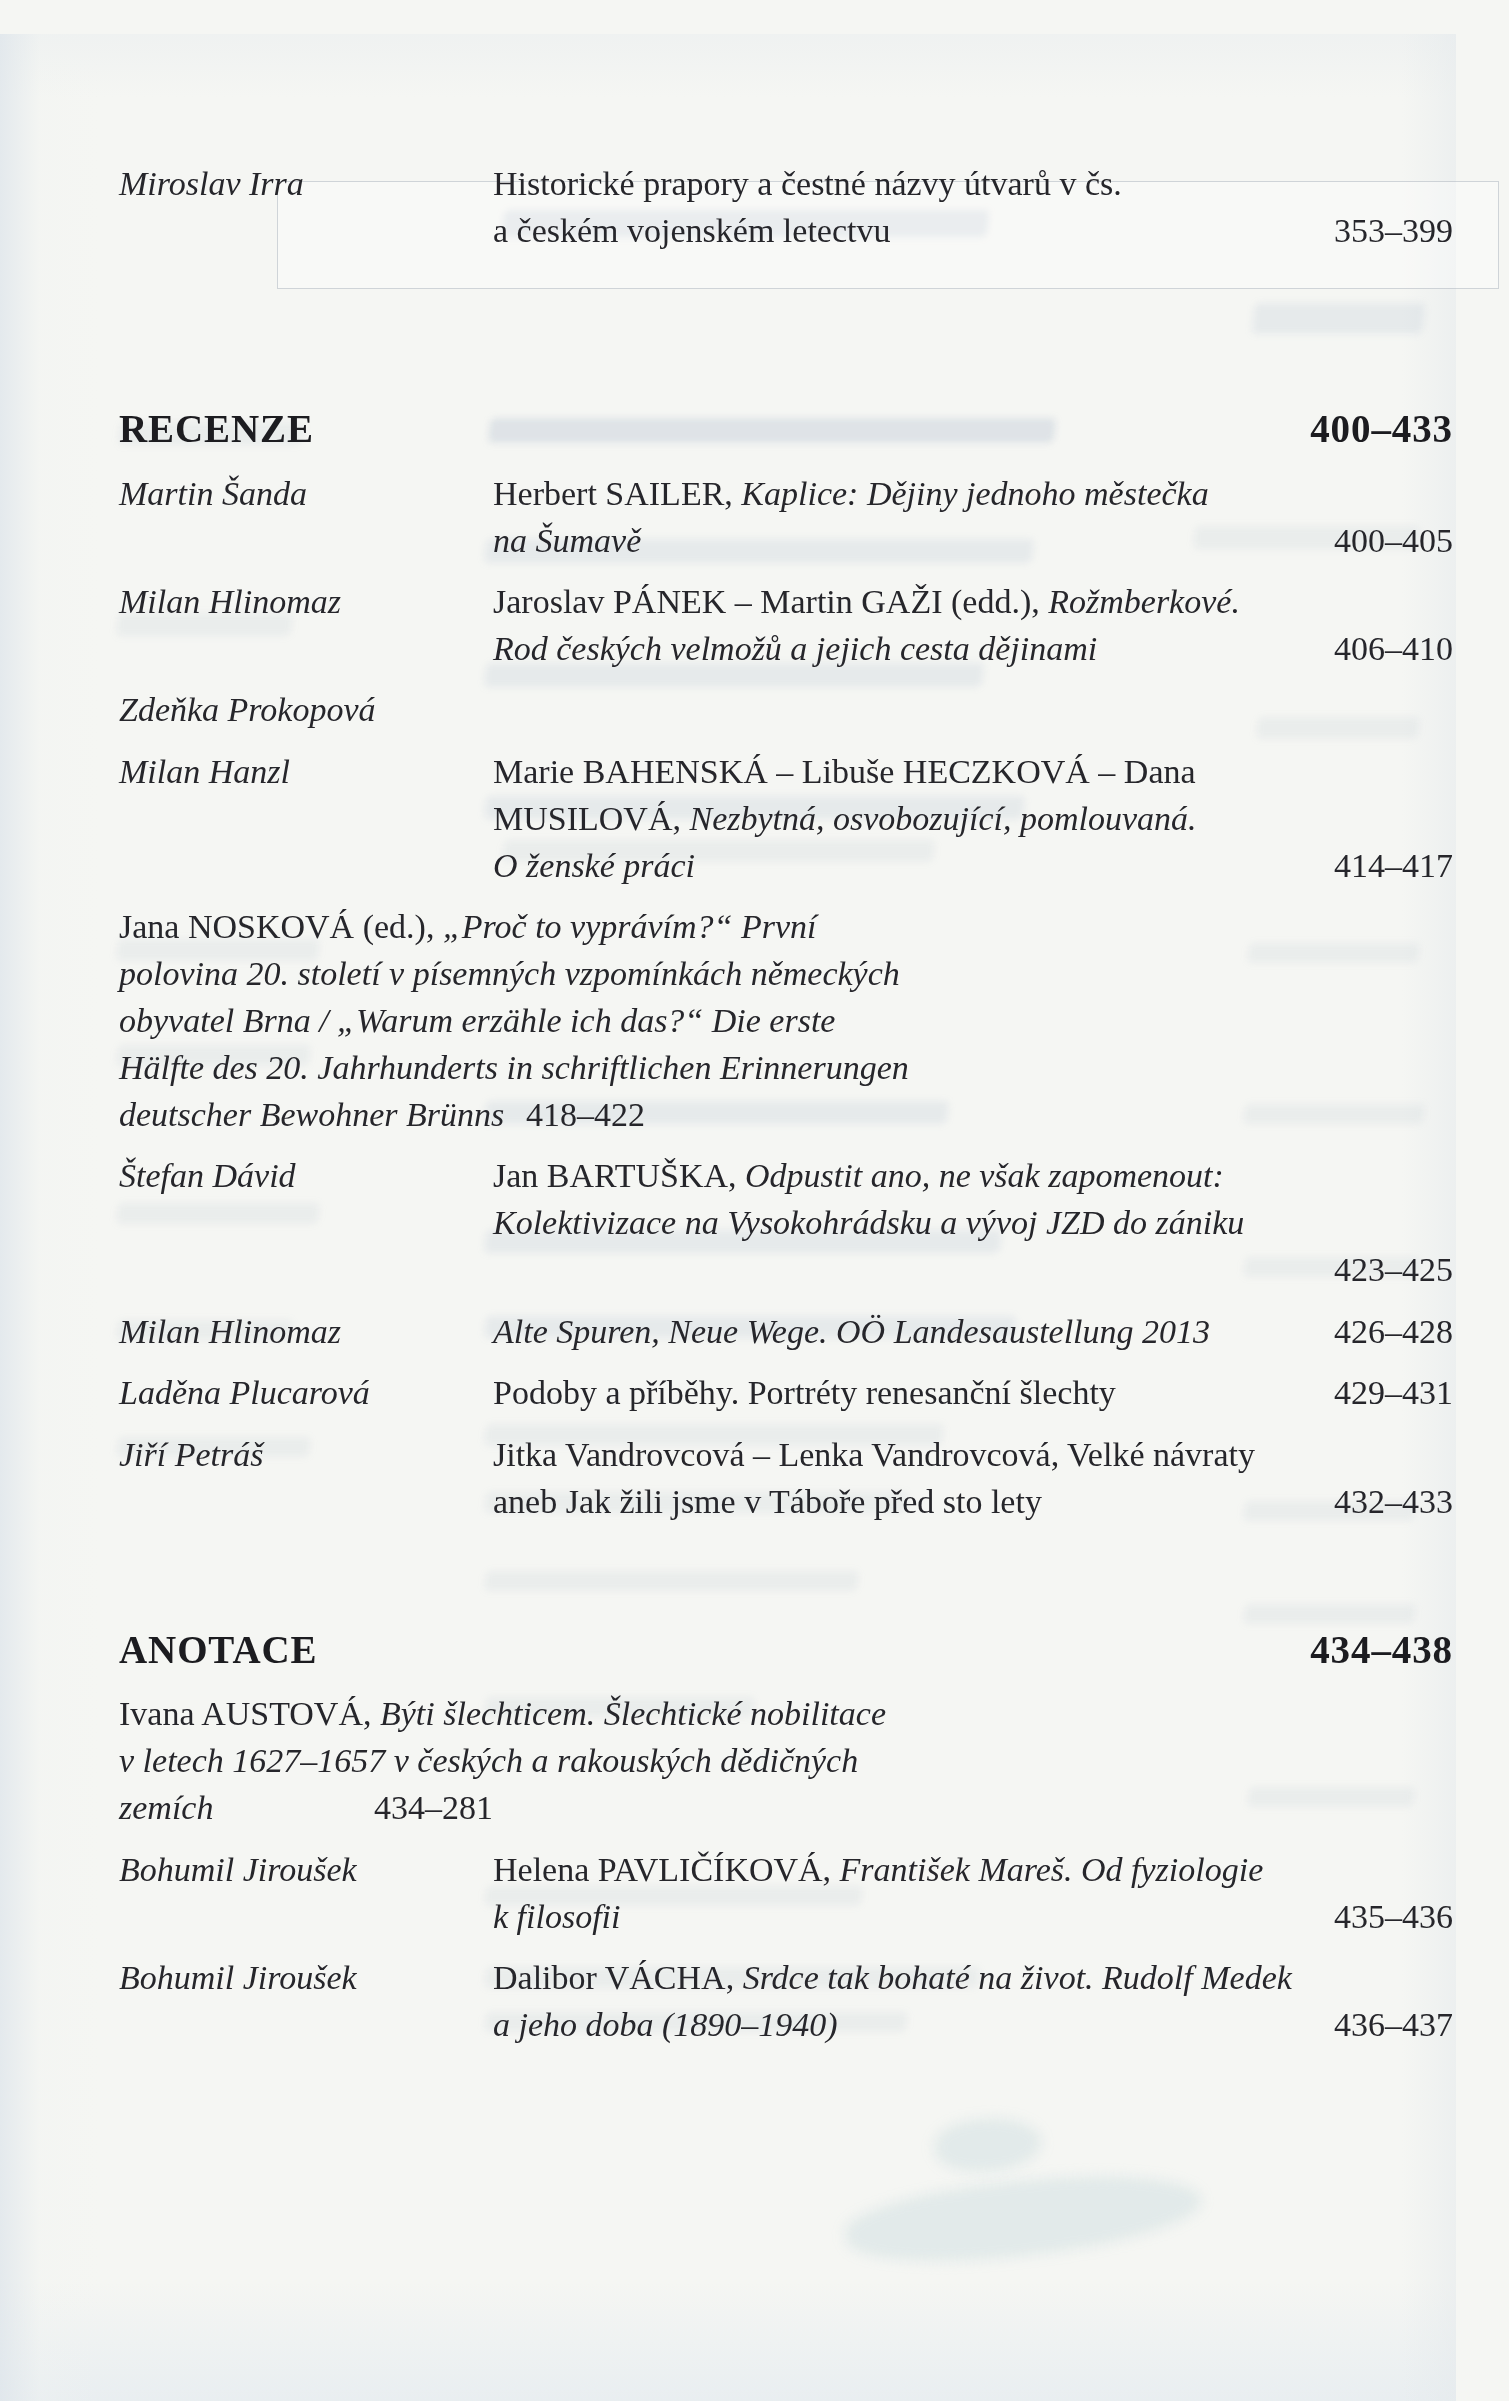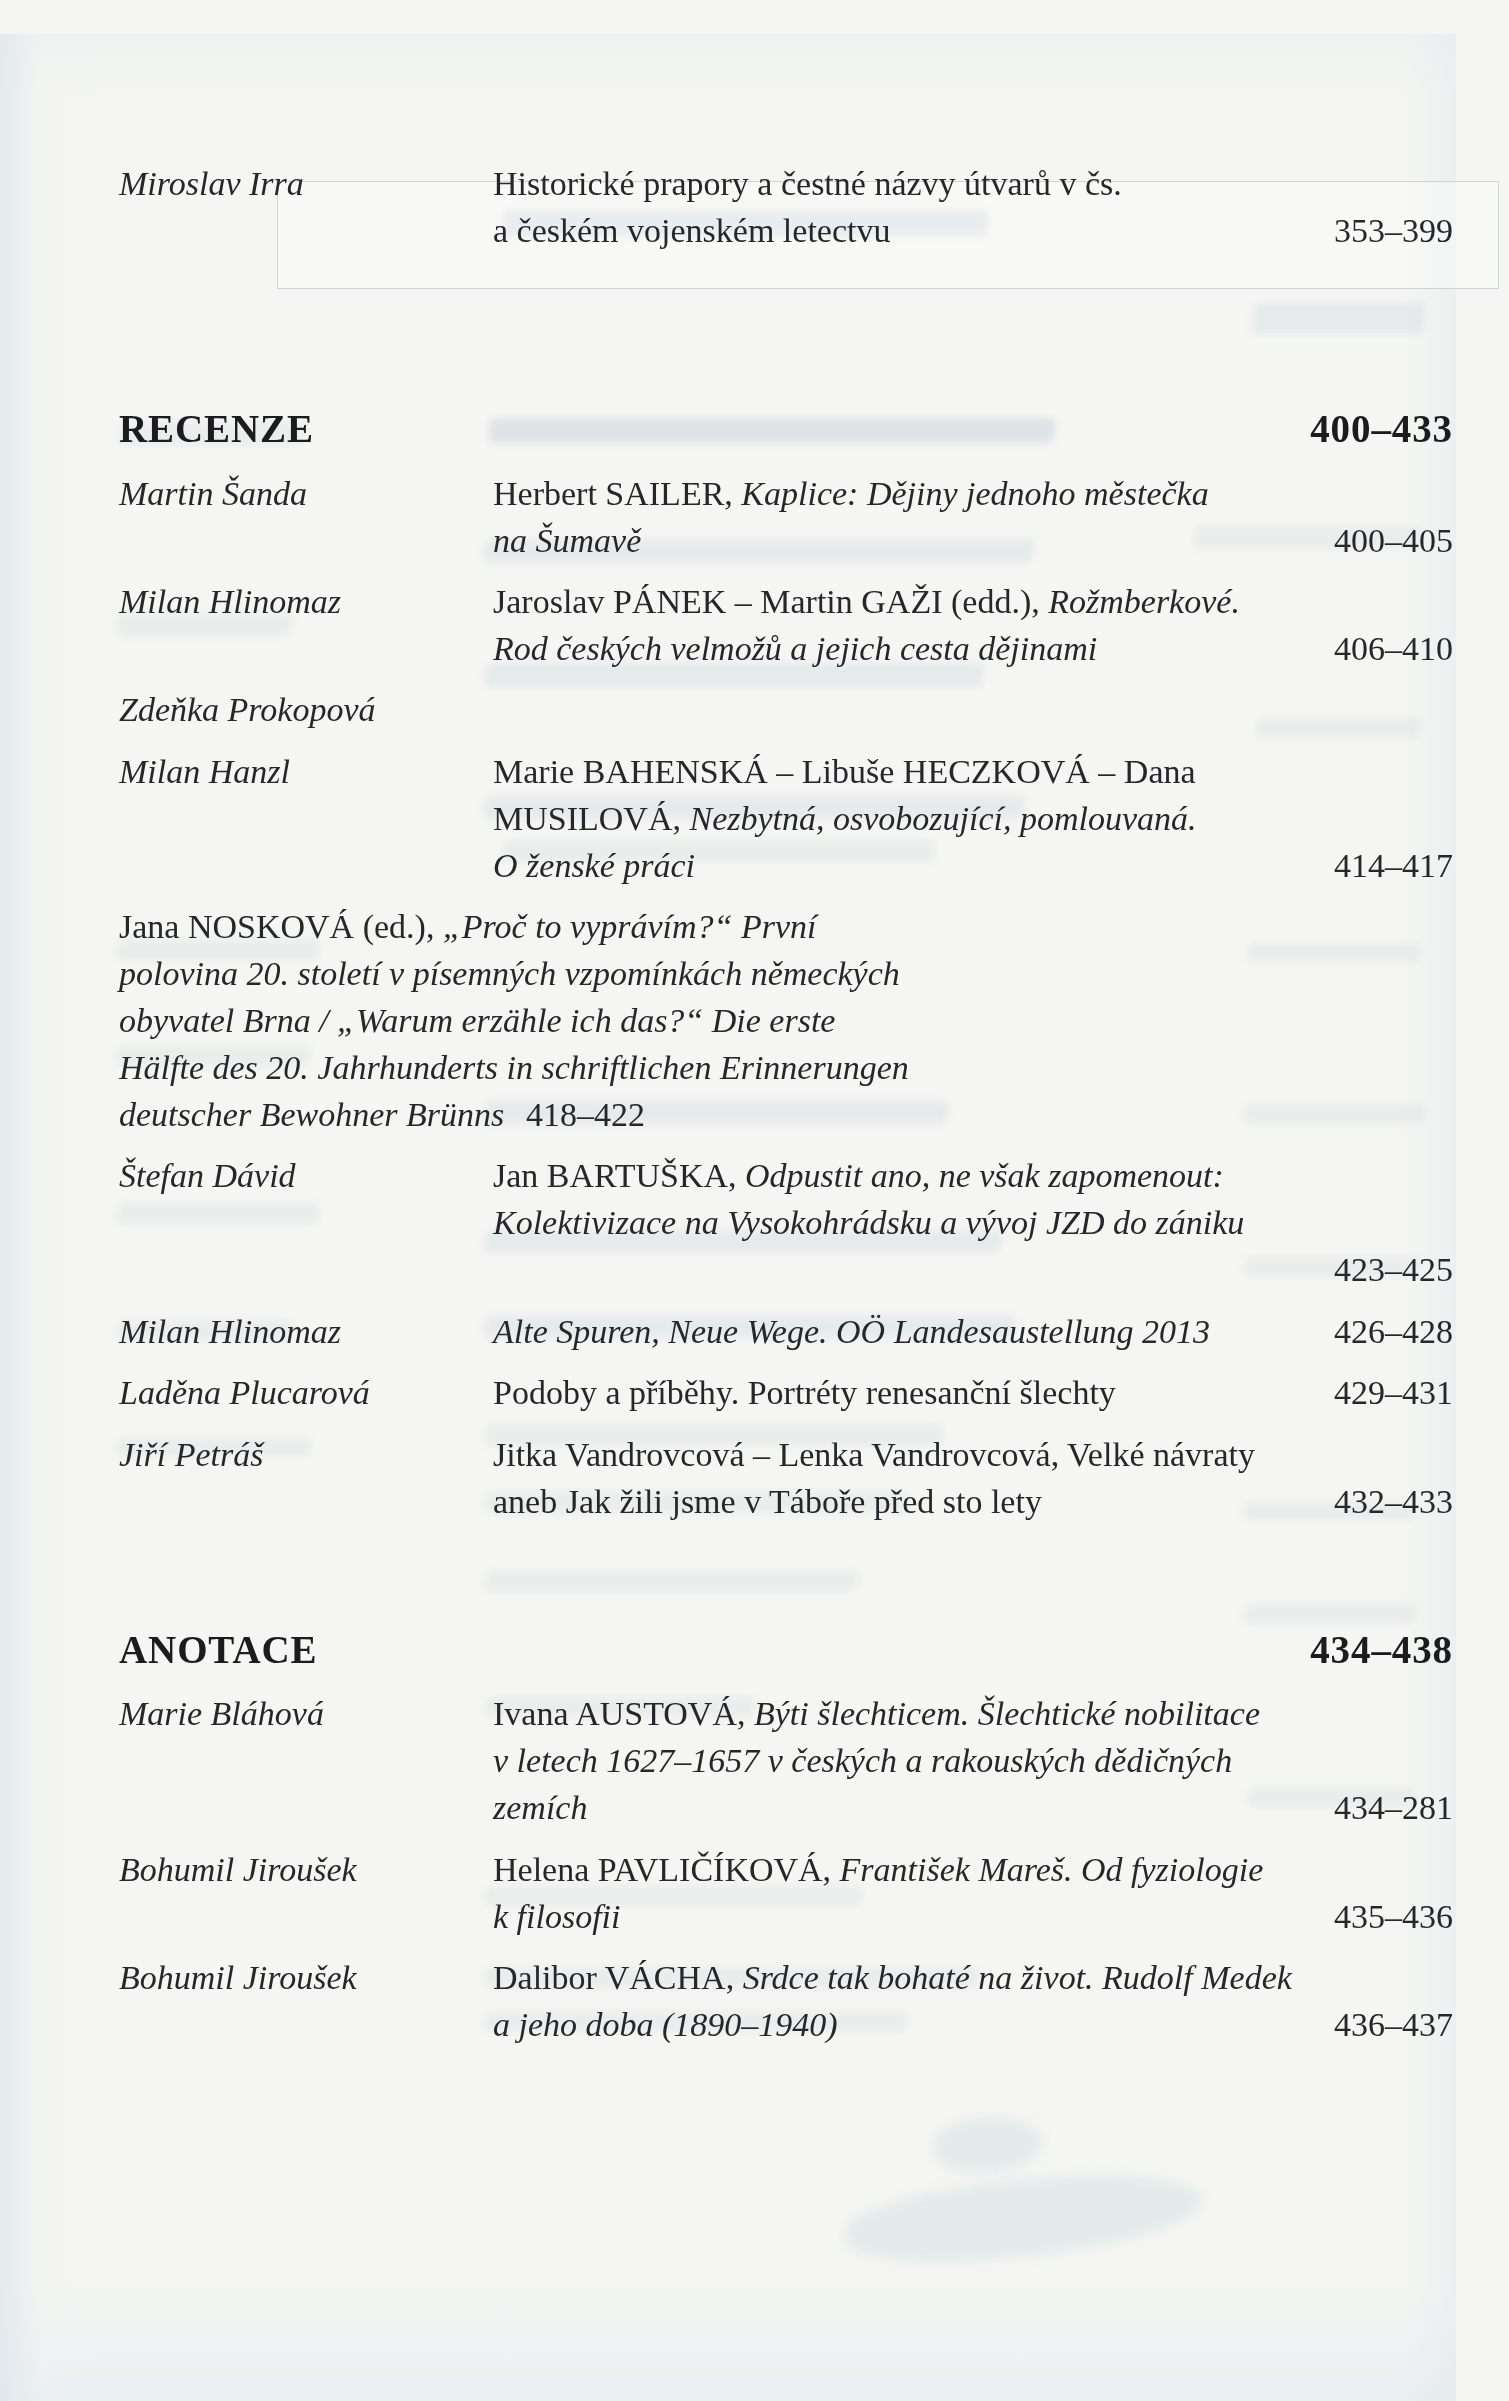--- a/index.html
+++ b/index.html
@@ -211,21 +211,20 @@
         <div class="lines">
           <div class="line"><span class="seg-roman">Jitka Vandrovcová – Lenka Vandrovcová, Velké návraty</span></div>
           <div class="line"><span class="seg-roman">aneb Jak žili jsme v Táboře před sto lety</span><span class="pages">432–433</span></div>
         </div>
       </div>
       <div class="heading-row gap-anotace">
         <span>ANOTACE</span>
         <span>434–438</span>
       </div>
       <div class="entry">
-        <div class="author">Marie Bláhová</div>
         <div class="lines">
           <div class="line"><span class="seg-roman">Ivana AUSTOVÁ, </span><span class="seg-italic">Býti šlechticem. Šlechtické nobilitace</span></div>
           <div class="line"><span class="seg-italic">v letech 1627–1657 v českých a rakouských dědičných</span></div>
           <div class="line"><span class="seg-italic">zemích</span><span class="pages">434–281</span></div>
         </div>
       </div>
       <div class="entry">
         <div class="author">Bohumil Jiroušek</div>
         <div class="lines">
           <div class="line"><span class="seg-roman">Helena PAVLIČÍKOVÁ, </span><span class="seg-italic">František Mareš. Od fyziologie</span></div>

